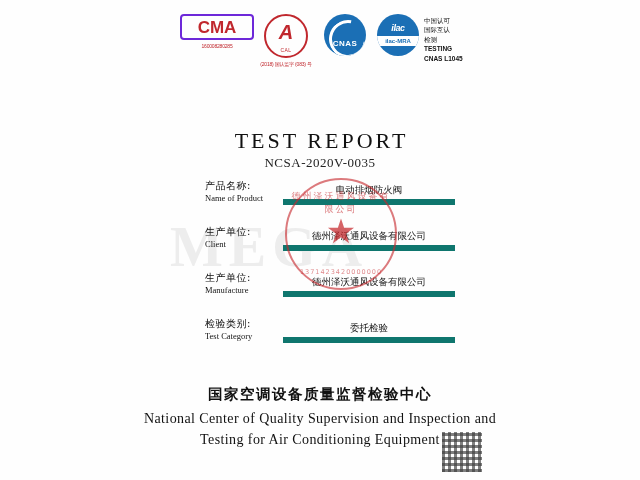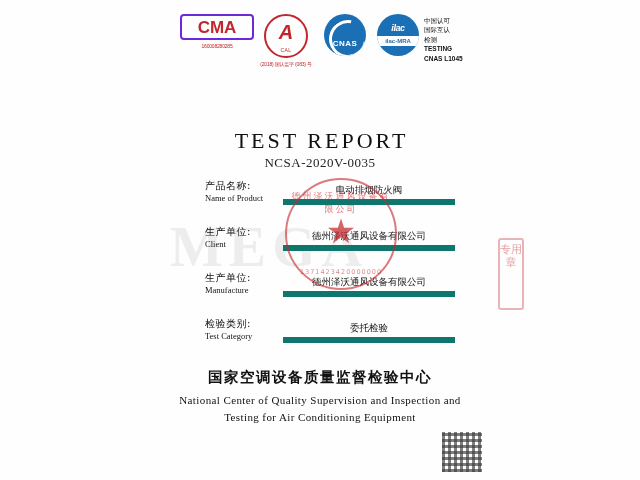--- a/index.html
+++ b/index.html
@@ -256,24 +256,25 @@
     left: 0; right: 0;
     top: 368px;
     text-align: center;
   }
   .footer-cn {
     font-family: "DejaVu Sans", sans-serif;
     font-size: 14.5px;
     font-weight: bold;
     letter-spacing: 1.5px;
     color: #111;
+    margin-top: 17px;
   }
   .footer-en1, .footer-en2 {
     font-family: "Liberation Serif", serif;
-    font-size: 11px;
+    font-size: 14px;
     color: #111;
     letter-spacing: 0.4px;
     margin-top: 7px;
   }
   .footer-en2 { margin-top: 5px; }
 
   
   .wm-text {
     position: absolute;
     left: 170px;
@@ -440,21 +441,20 @@
     </div>
 
   </div>
 
   <div class="stamp-round">
     <div class="arc-top">德州泽沃通风设备有限公司</div>
     <div class="star">★</div>
     <div class="arc-bottom">1371423420000000</div>
   </div>
 
-  <div class="stamp-side">专用章</div>
 
   <div class="footer">
     <div class="footer-cn">国家空调设备质量监督检验中心</div>
     <div class="footer-en1">National Center of Quality Supervision and Inspection and</div>
     <div class="footer-en2">Testing for Air Conditioning Equipment</div>
   </div>
 
   <div class="qr"></div>
 
 </div>

